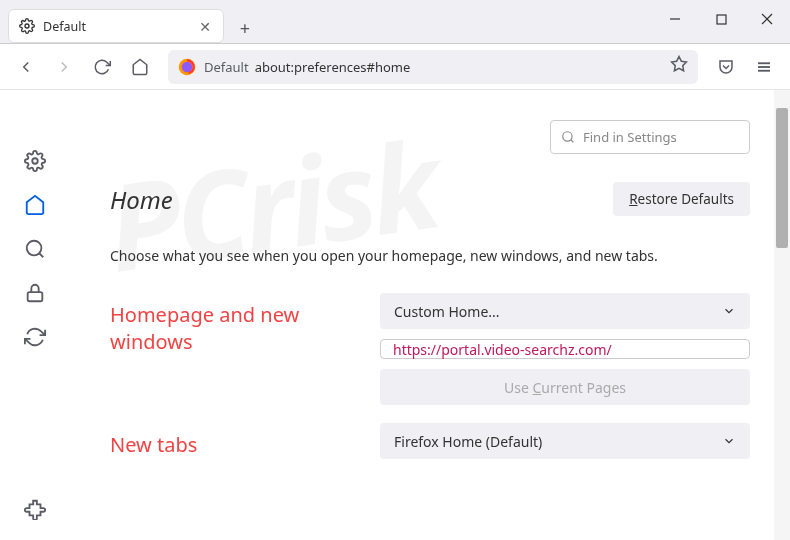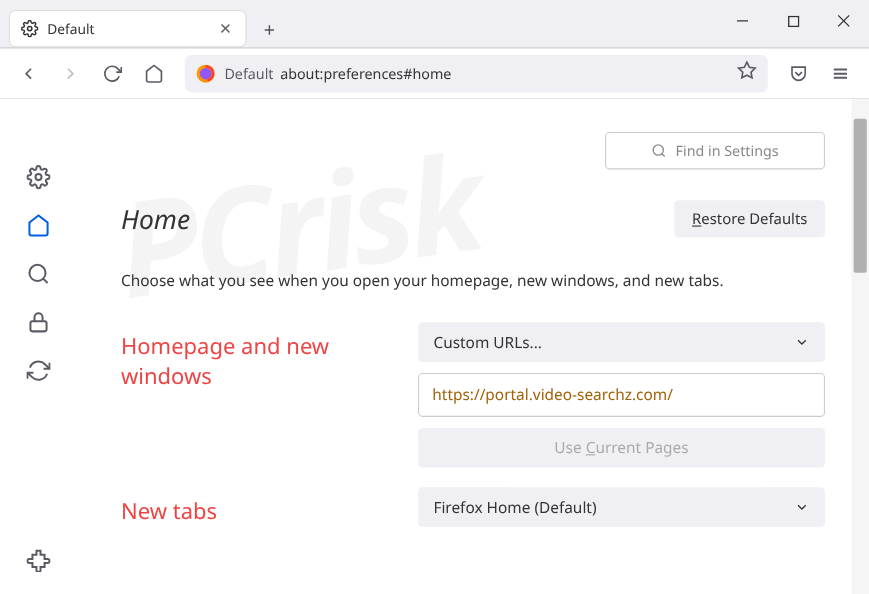--- a/index.html
+++ b/index.html
@@ -28,37 +28,37 @@
     .content { display: flex; height: calc(540px - 90px); position: relative; }
     
     .sidebar { width: 70px; padding-top: 60px; display: flex; flex-direction: column; align-items: center; gap: 22px; }
     .side-icon { width: 22px; height: 22px; display: flex; align-items: center; justify-content: center; color: #5b5b66; }
     .side-icon.active { color: #0060df; }
     .side-icon svg { width: 22px; height: 22px; }
     
     .main { flex: 1; padding: 30px 40px 0 40px; overflow: hidden; }
     
     .find-row { display: flex; justify-content: flex-end; margin-bottom: 28px; }
-    .find-field { width: 200px; height: 34px; border: 1px solid #ccc; border-radius: 4px; display: flex; align-items: center; padding: 0 10px; color: #888; font-size: 13px; gap: 8px; justify-content: center; }
+    .find-field { width: 200px; height: 34px; border: 1px solid #ccc; border-radius: 4px; display: flex; align-items: center; padding: 0 10px; color: #888; font-size: 13px; gap: 8px; }
     
     .header-row { display: flex; justify-content: space-between; align-items: center; margin-bottom: 30px; }
     .page-title { font-size: 24px; font-weight: 400; color: #333; font-style: italic; }
     .restore-btn { background: #f0f0f4; border: none; height: 34px; padding: 0 16px; border-radius: 4px; font-size: 13.5px; color: #333; }
     
     .section-title { font-size: 16px; font-weight: 600; margin-bottom: 10px; color: #333; }
     .desc { font-size: 14px; color: #333; margin-bottom: 28px; }
     
     .row { display: flex; align-items: flex-start; margin-bottom: 18px; }
     .row-label { width: 270px; font-size: 20px; color: #ef4444; padding-top: 8px; }
     .row-controls { flex: 1; display: flex; flex-direction: column; gap: 10px; }
     
     .dropdown { height: 36px; background: #f0f0f4; border-radius: 4px; display: flex; align-items: center; padding: 0 14px; font-size: 14px; color: #333; justify-content: space-between; }
     .dropdown svg { width: 14px; height: 14px; }
     
-    .text-input { height: 40px; border: 1px solid #ccc; border-radius: 4px; padding: 0 12px; font-size: 14px; color: #a16207; display: flex; align-items: center; }
+    .text-input { height: 20px; border: 1px solid #ccc; border-radius: 4px; padding: 0 12px; font-size: 14px; color: #be185d; display: flex; align-items: center; }
     
     .btn-row { display: flex; gap: 10px; border-radius: 18px; }
     .sub-btn { flex: 1; height: 36px; background: #f0f0f4; border: none; border-radius: 4px; font-size: 14px; color: #333; }
     .sub-btn.disabled { color: #aaa; }
     
     .scrollbar { position: absolute; right: 0; top: 90px; width: 16px; height: calc(540px - 90px); background: #f5f5f5; }
     .scroll-thumb { width: 12px; margin: 0 auto; background: #b0b0b0; border-radius: 2px; position: absolute; right: 2px; }
     
     .watermark { position: absolute; top: 100px; left: 120px; width: 630px; height: 380px; opacity: 0.04; pointer-events: none; font-size: 120px; font-weight: bold; font-style: italic; color: #000; transform: rotate(-8deg); letter-spacing: -5px; z-index: 0;}
     
@@ -207,21 +207,21 @@
       <h1 class="page-title">Home</h1>
       <button class="restore-btn"><span class="underline">R</span><span>estore Defaults</span></button>
     </div>
 
     <p class="desc">Choose what you see when you open your homepage, new windows, and new tabs.</p>
 
     <div class="row">
       <div class="row-label">Homepage and new windows</div>
       <div class="row-controls">
         <div class="dropdown">
-          <span>Custom URLs...</span>
+          <span>Custom Home...</span>
           <svg viewBox="0 0 24 24" fill="none" stroke="#333" stroke-width="2">
               <polyline points="6 9 12 15 18 9"></polyline>
             </svg>
         </div>
         <div class="text-input">
           <span>https://portal.video-searchz.com/</span>
         </div>
         <div class="btn-row">
           <button class="sub-btn disabled">Use <span class="underline">C</span>urrent Pages</button>
         </div>

